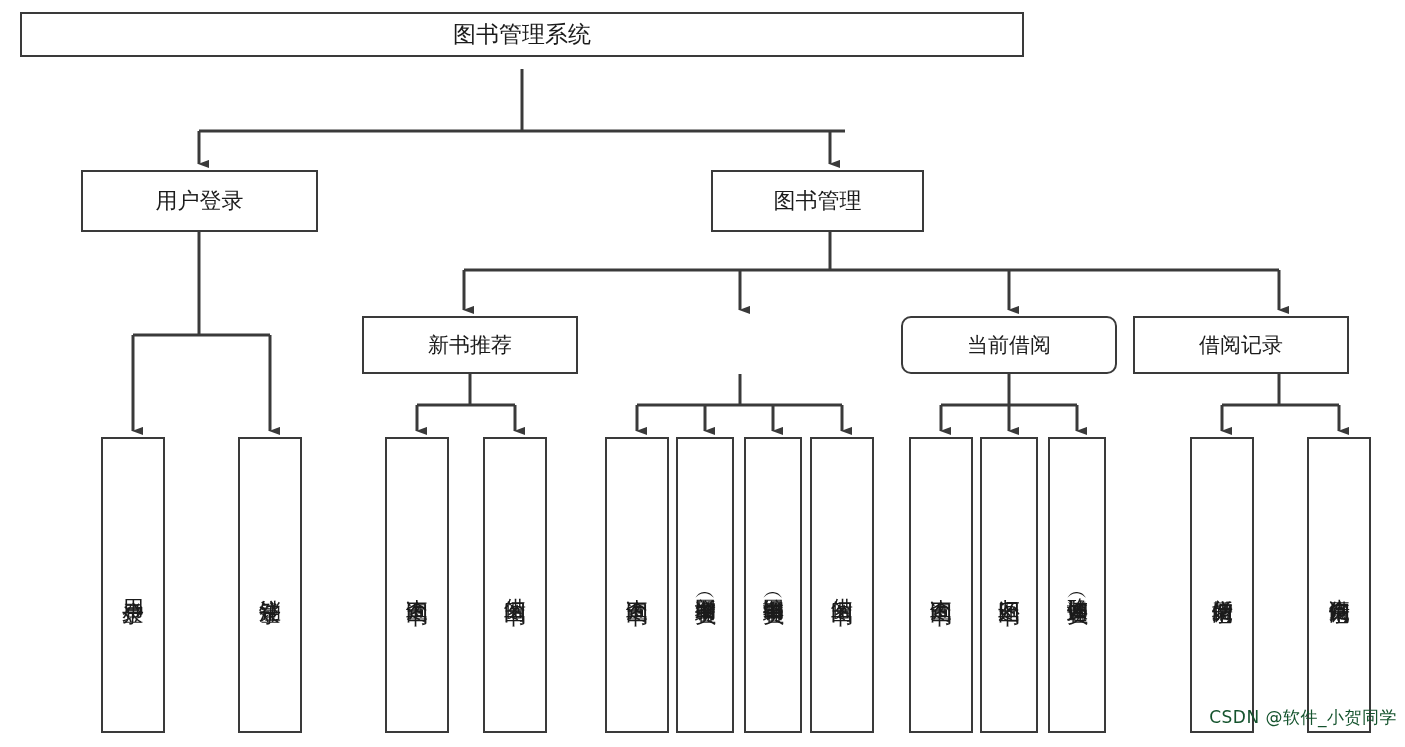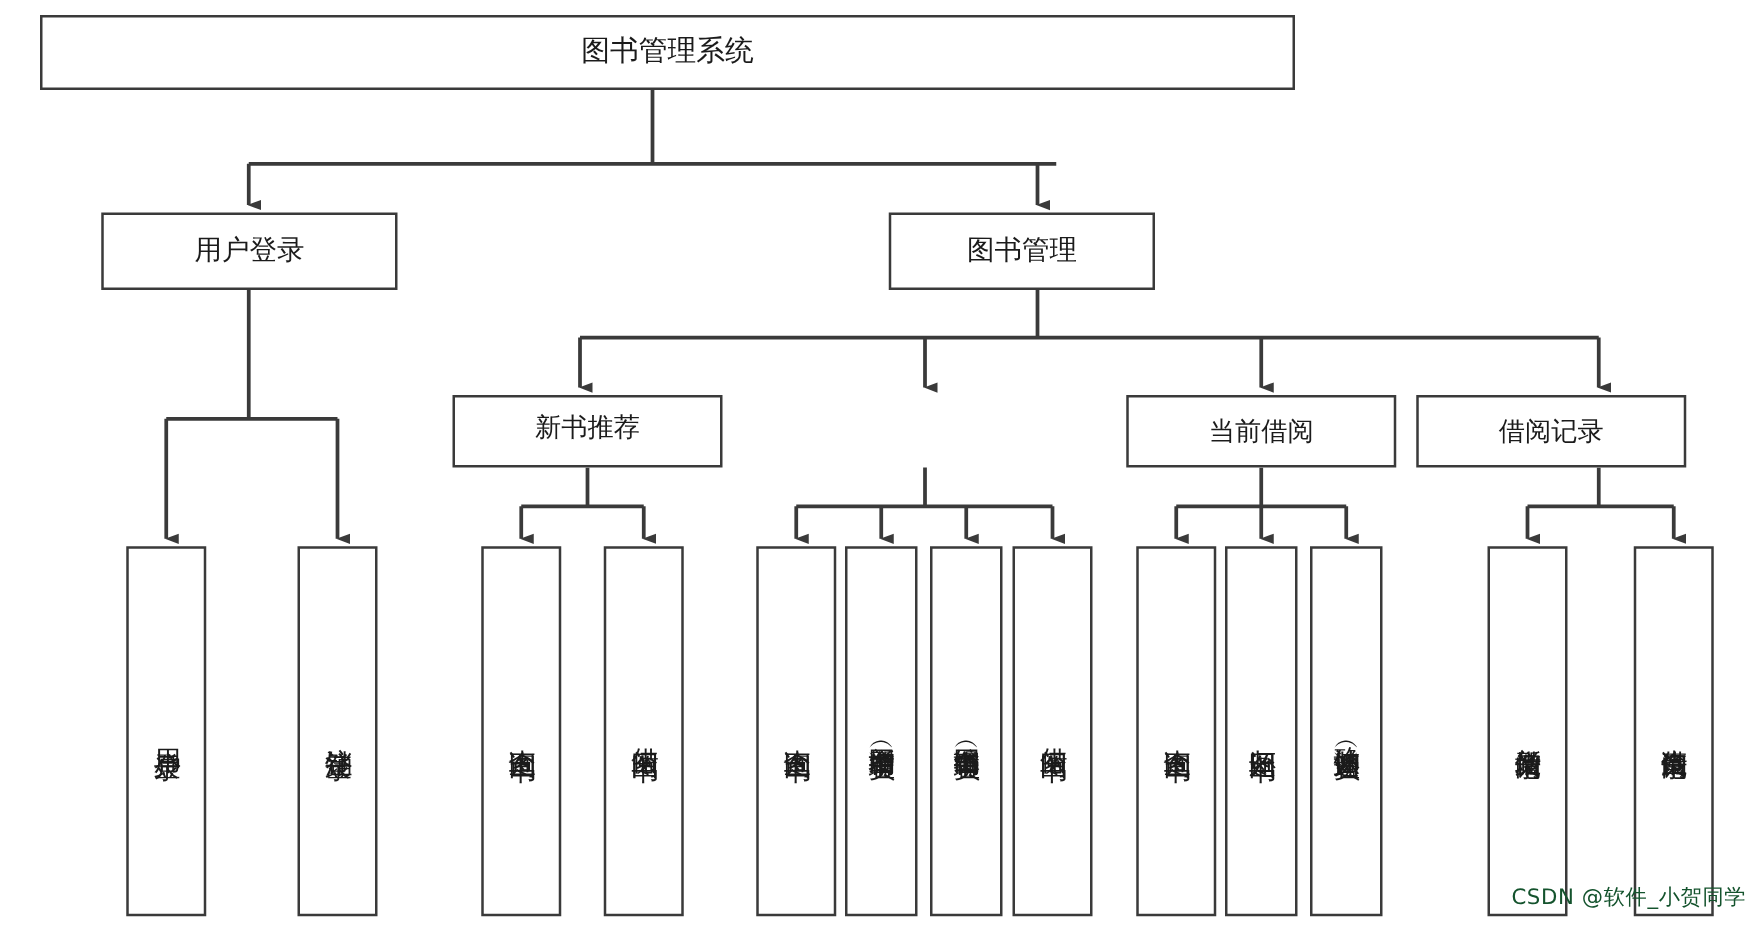--- a/index.html
+++ b/index.html
@@ -121,38 +121,38 @@
       <path d="M 1009 405 L 1009 431" marker-end="url(#arrowhead)"></path>
       <path d="M 1077 405 L 1077 431" marker-end="url(#arrowhead)"></path>
 
       <path d="M 1279 374 L 1279 405"></path>
       <path d="M 1222 405 L 1339 405"></path>
       <path d="M 1222 405 L 1222 431" marker-end="url(#arrowhead)"></path>
       <path d="M 1339 405 L 1339 431" marker-end="url(#arrowhead)"></path>
     </g>
   </svg>
 
-  <div class="node node-root" style="left:32px; top:12px; width:1004px; height:60px;">
+  <div class="node node-root" style="left:20px; top:12px; width:1004px; height:45px;">
     <span class="label">图书管理系统</span>
   </div>
 
   <div class="node node-l2" style="left:81px; top:170px; width:237px; height:62px;">
     <span class="label">用户登录</span>
   </div>
 
   <div class="node node-l2" style="left:711px; top:170px; width:213px; height:62px;">
     <span class="label">图书管理</span>
   </div>
 
-  <div class="node node-l3" style="left:362px; top:316px; width:216px; height:58px;font-family:Liberation Mono, monospace;">
+  <div class="node node-l3" style="left:362px; top:316px; width:216px; height:58px;">
     <span class="label">新书推荐</span>
   </div>
 
 
-  <div class="node node-l3" style="left:901px; top:316px; width:216px; height:58px;">
+  <div class="node node-l3" style="left:901px; top:316px; width:216px; height:58px;border-radius:10px;">
     <span class="label">当前借阅</span>
   </div>
 
   <div class="node node-l3" style="left:1133px; top:316px; width:216px; height:58px;">
     <span class="label">借阅记录</span>
   </div>
 
   <div class="node node-leaf" style="left:101px; top:437px; width:64px; height:296px;">
     <span class="label">用户登录</span>
   </div>

